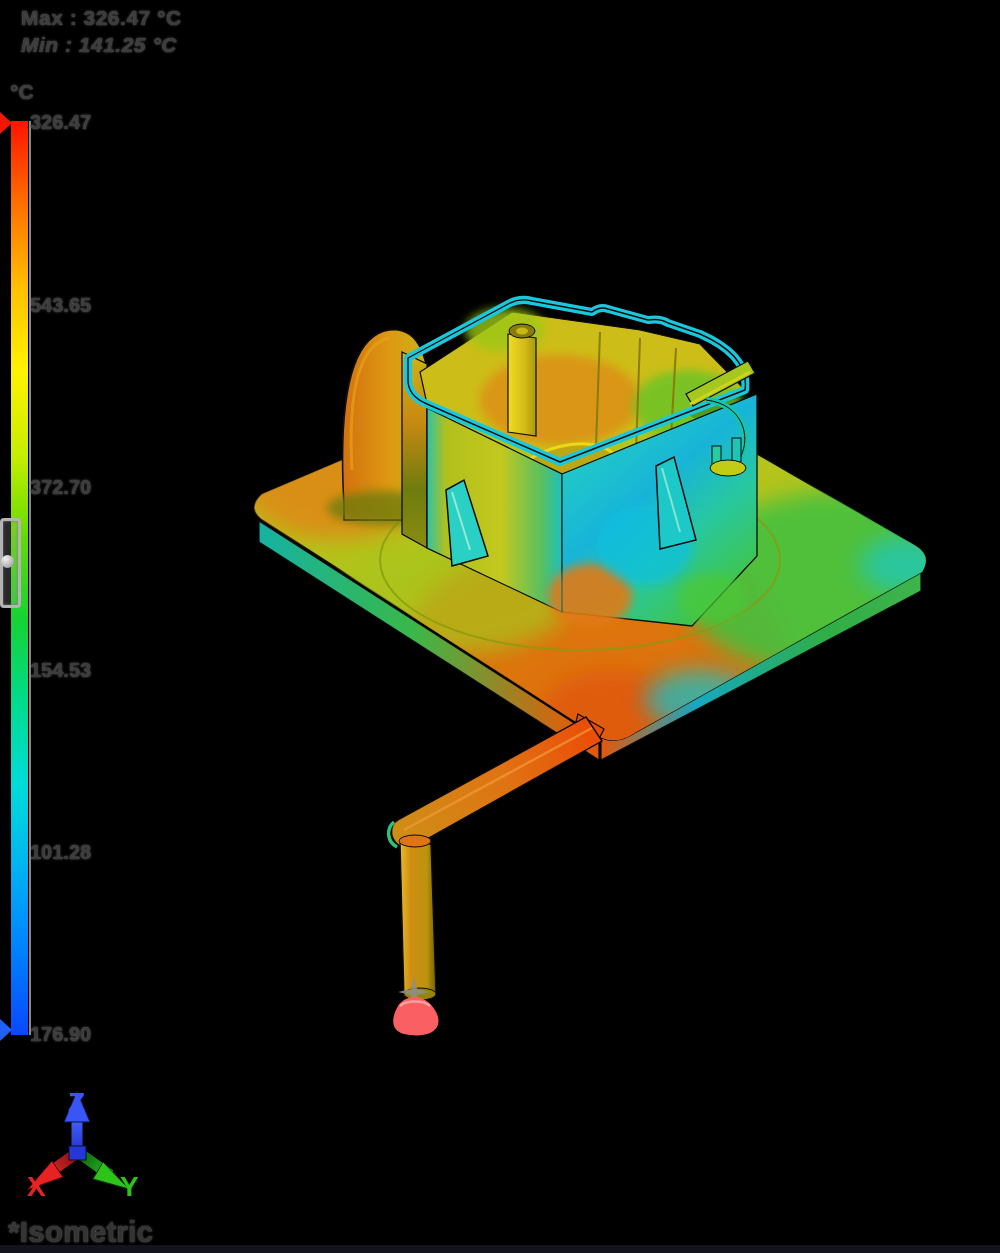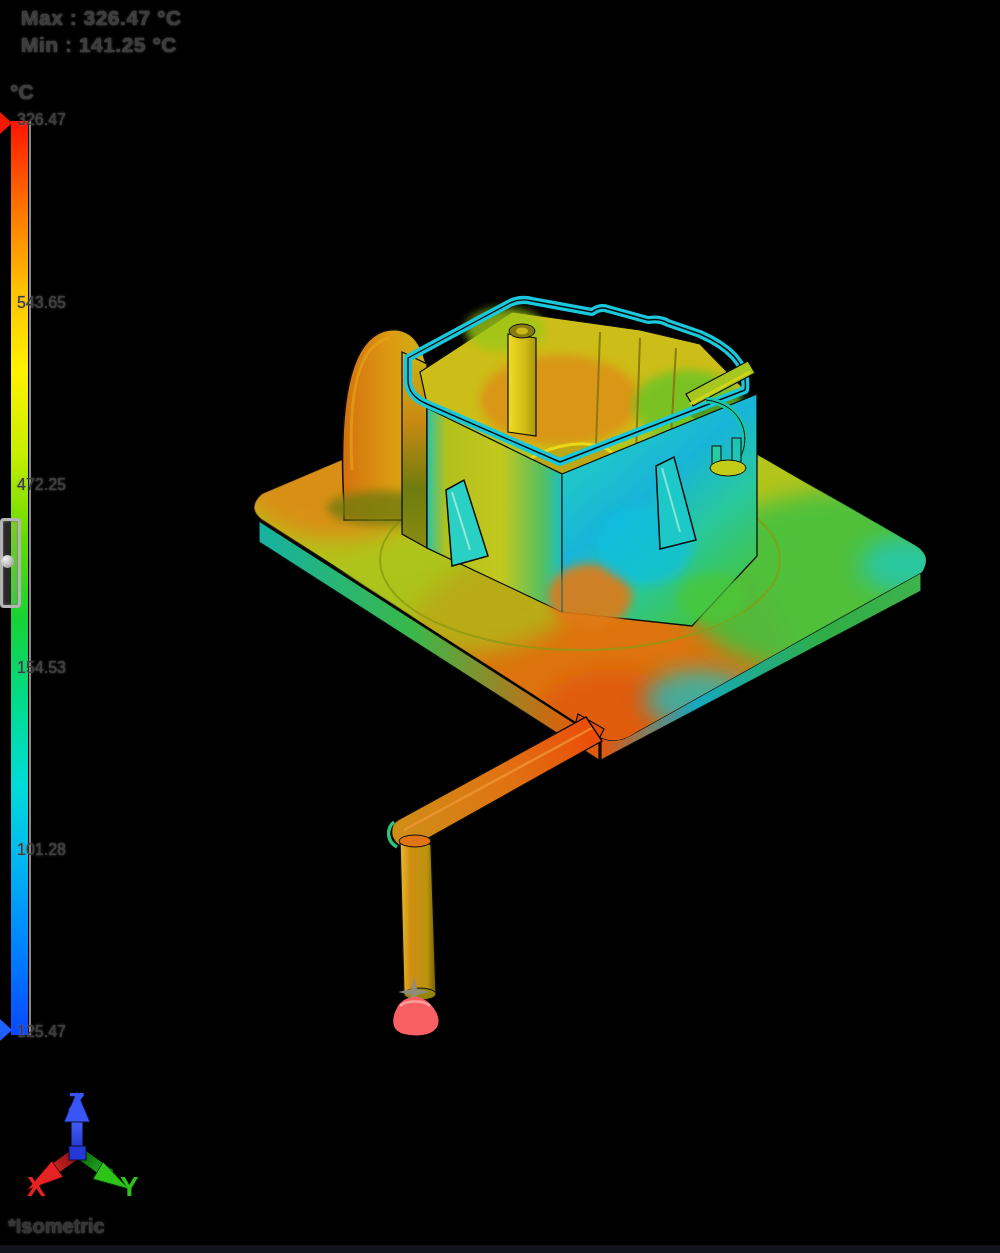--- a/index.html
+++ b/index.html
@@ -4,36 +4,36 @@
 <style>
   html,body{margin:0;padding:0;background:#000;}
   .stage{position:relative;width:1000px;height:1253px;background:#000;overflow:hidden;
          font-family:"Liberation Sans", sans-serif;}
   .stage svg{position:absolute;left:0;top:0;}
   .txt{position:absolute;color:#3c3c3c;
        text-shadow:0 0 3px rgba(150,150,150,.5), 0 0 1px rgba(90,90,90,.9);
        white-space:nowrap;user-select:none;}
   .readout{font-size:21px;font-weight:bold;letter-spacing:.5px;margin-left:8px;}
   #readout-max{left:13px;top:6px;}
-  #readout-min{left:13px;top:33px;}
+  #readout-min{left:13px;top:33px;font-style:italic;}
   #legend-unit{left:10px;top:80px;font-size:21px;font-weight:bold;}
-  .tick{left:17px;font-size:16px;font-weight:normal;}
+  .tick{left:30px;font-size:20px;font-weight:bold;}
   #legend-bar{position:absolute;left:11px;top:121px;width:17px;height:914px;}
   #legend-track{position:absolute;left:29px;top:121px;width:2px;height:914px;
                 background:rgba(210,210,210,.65);}
   .arrow{position:absolute;width:0;height:0;border-top:11px solid transparent;
          border-bottom:11px solid transparent;}
   #legend-max-arrow{left:0;top:112px;border-left:12px solid #f01800;}
   #legend-min-arrow{left:0;top:1019px;border-left:12px solid #2060ff;}
   #legend-slider{position:absolute;left:0;top:518px;width:15px;height:84px;
                  border:3px solid #b4b4b4;border-radius:4px;background:rgba(160,160,160,.25);
                  box-shadow:inset 0 0 3px #777;}
   #legend-slider-knob{position:absolute;left:-2px;top:34px;width:13px;height:13px;border-radius:50%;
                  background:radial-gradient(circle at 35% 30%, #f2f2f2, #8f8f8f);}
-  #view-label{left:8px;top:1215px;font-size:20px;font-weight:bold;color:#343434;}
+  #view-label{left:8px;top:1215px;font-size:30px;font-weight:bold;color:#343434;}
   #bottom-strip{position:absolute;left:0;bottom:0;width:100%;height:8px;background:#12131d;}
 </style>
 </head>
 <body>
 
 <div class="stage">
 
   <svg width="1000" height="1253" viewBox="0 0 1000 1253">
     <defs>
       <filter id="soft" x="-60%" y="-60%" width="220%" height="220%">
@@ -221,20 +221,20 @@
 
   <div class="arrow" id="legend-max-arrow"></div>
   <div class="arrow" id="legend-min-arrow"></div>
 
   <div id="legend-slider">
     <div id="legend-slider-knob"></div>
   </div>
 
   <div class="txt tick" style="top:111px">326.47</div>
   <div class="txt tick" style="top:294px">543.65</div>
-  <div class="txt tick" style="top:476px">472.25</div>
+  <div class="txt tick" style="top:476px">372.70</div>
   <div class="txt tick" style="top:659px">154.53</div>
   <div class="txt tick" style="top:841px">101.28</div>
-  <div class="txt tick" style="top:1023px">125.47</div>
+  <div class="txt tick" style="top:1023px">176.90</div>
 
   <div class="txt" id="view-label">*Isometric</div>
   <div id="bottom-strip"></div>
 </div>
 
 </body></html>

